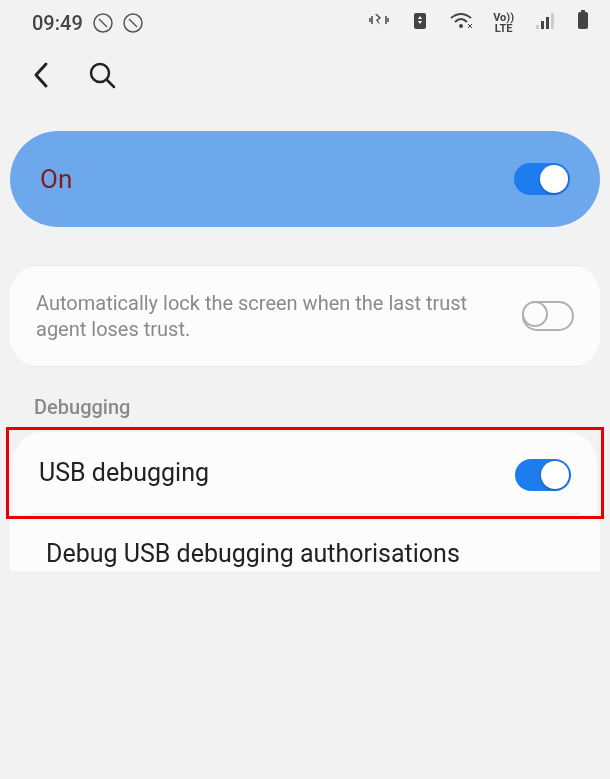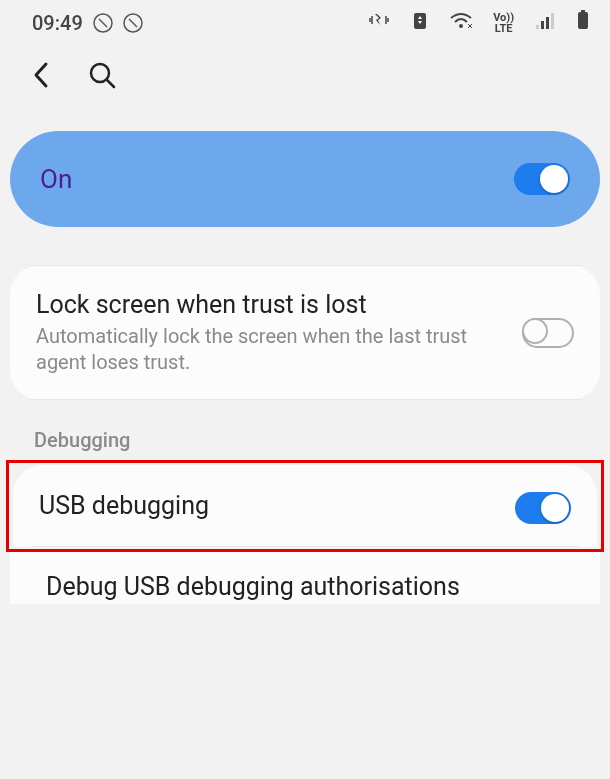--- a/index.html
+++ b/index.html
@@ -48,21 +48,21 @@
   .master-toggle {
     margin: 6px 10px 0 10px;
     background: #6da8ed;
     border-radius: 55px;
     padding: 32px 30px;
     display: flex;
     align-items: center;
     justify-content: space-between;
   }
   .master-label {
-    color: #4c1d95;
+    color: #7f1d1d;
     font-size: 26px;
     font-weight: 400;
   }
   .toggle {
     width: 56px; height: 32px; border-radius: 16px; position: relative; cursor: pointer;
   }
   .toggle.on-white { background: #1d7cee; }
   .toggle.on-white .knob {
     width: 28px; height: 28px; background: #fff; border-radius: 50%;
     position: absolute; top: 2px; right: 2px;
@@ -212,21 +212,20 @@
 <div class="master-toggle">
   <span class="master-label">On</span>
   <div class="toggle on-white">
       <div class="knob"></div>
     </div>
 </div>
 
 <div class="card">
   <div class="card-inner">
     <div class="setting-text">
-      <div class="setting-title">Lock screen when trust is lost</div>
       <div class="setting-desc">Automatically lock the screen when the last trust agent loses trust.</div>
     </div>
     <div class="toggle-off">
         <div class="knob"></div>
       </div>
   </div>
 </div>
 
 <div class="section-header">Debugging</div>
 

